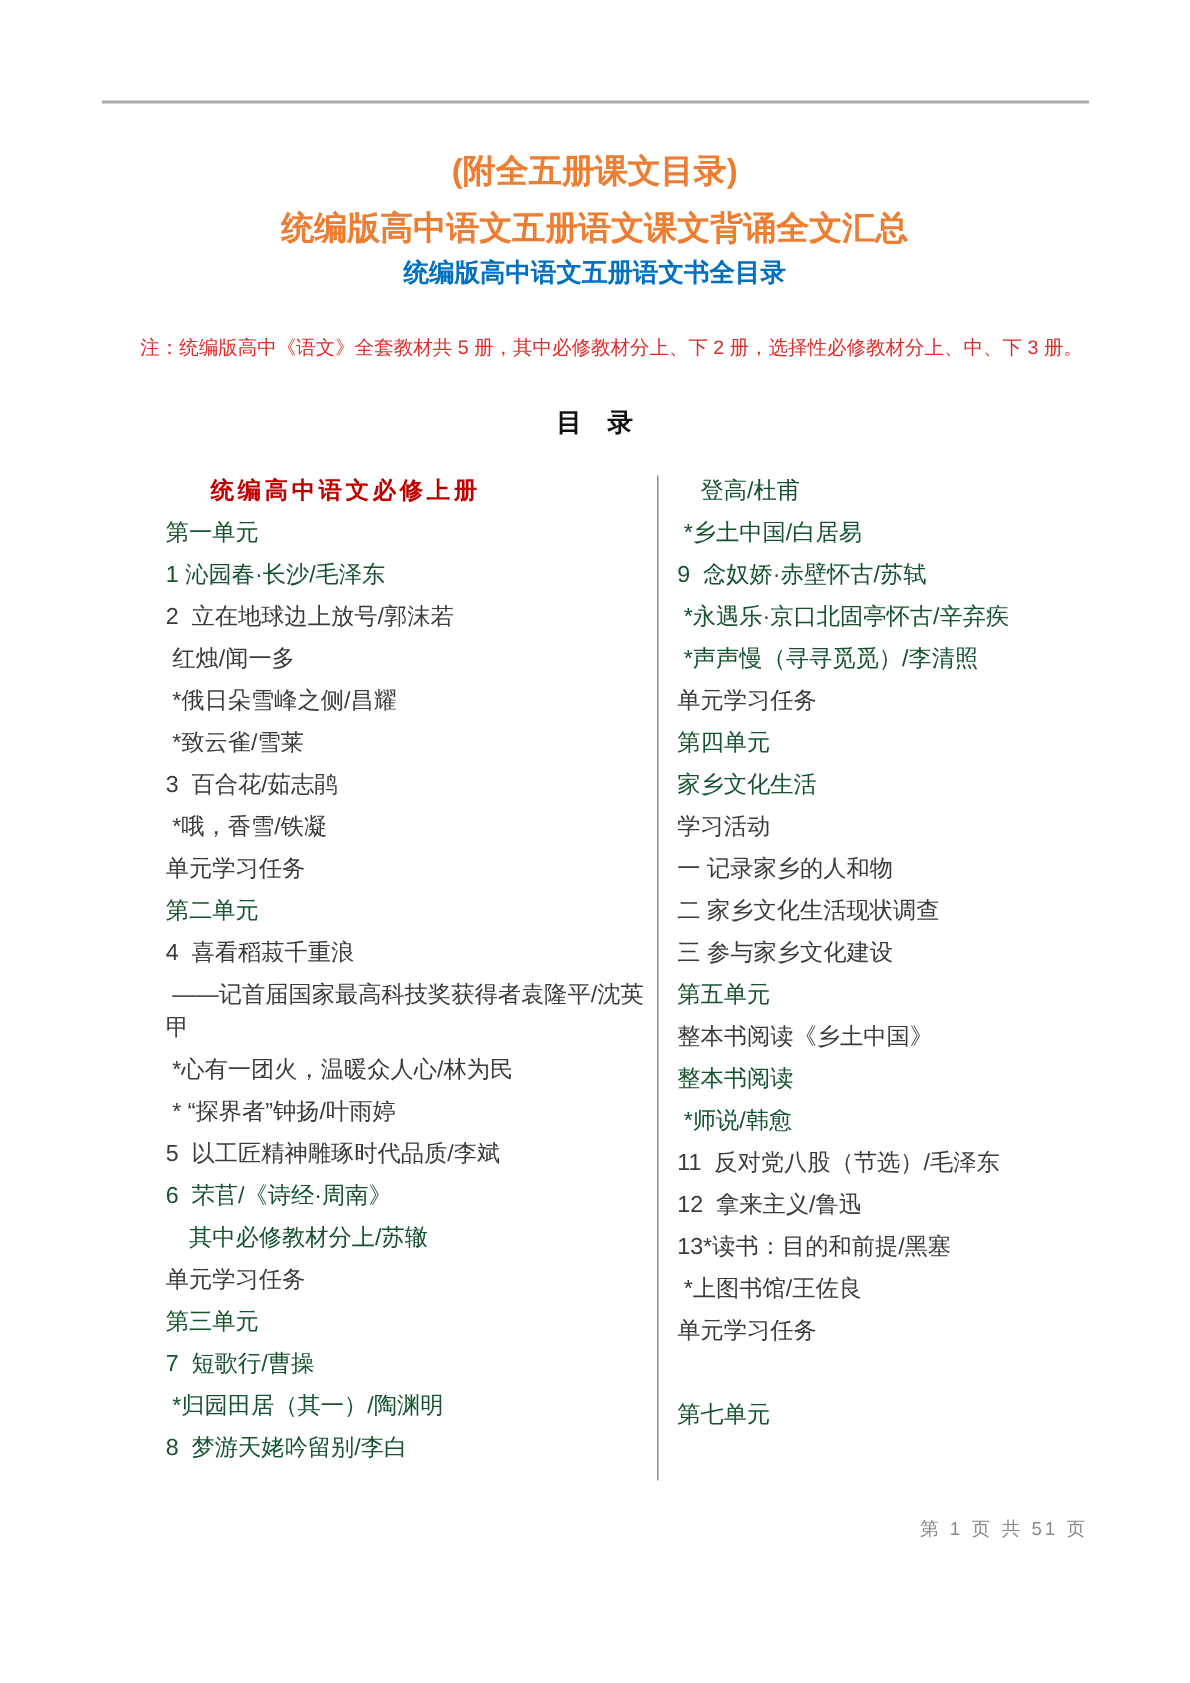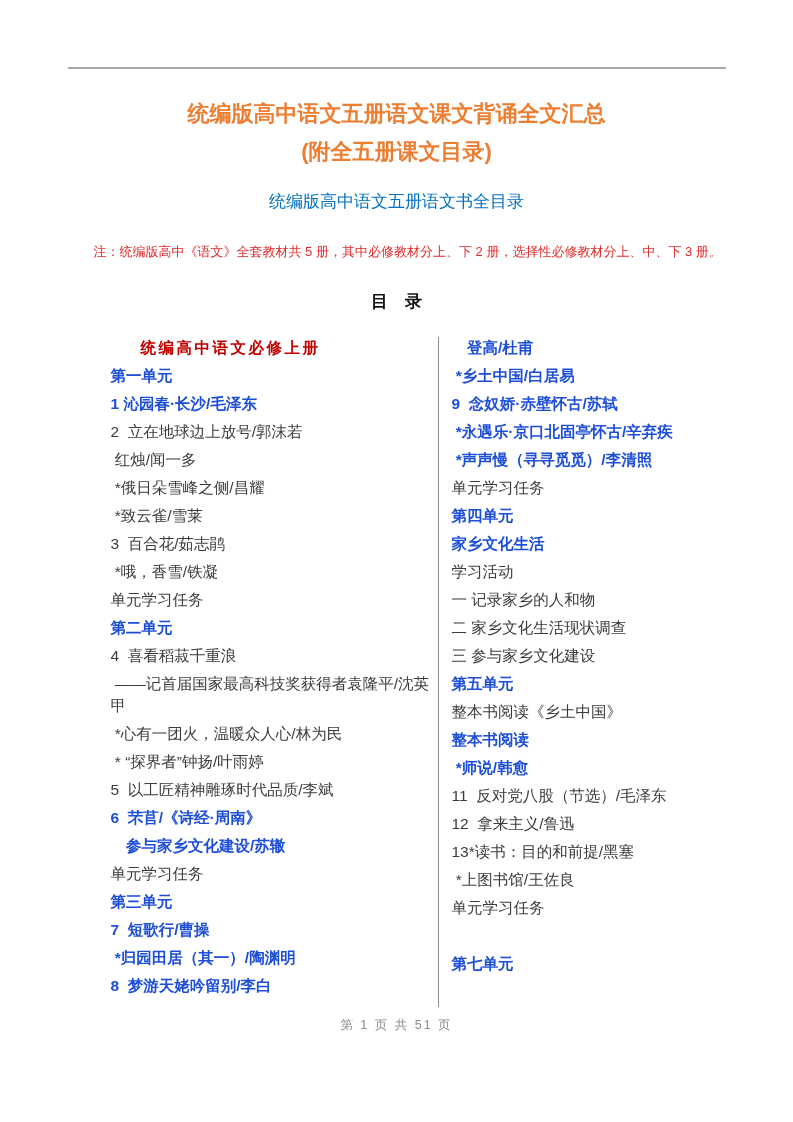--- a/index.html
+++ b/index.html
@@ -13,23 +13,22 @@
   }
   .content { width: 658px; margin: 0 auto; }
   .top-rule { height: 2px; background: #a9a9a9; margin-top: 67px; }
   .doc-title {
     margin-top: 26px;
     color: var(--title-orange, #ED7D31);
     font-size: 22px; font-weight: bold;
     text-align: center; line-height: 38px;
   }
   .doc-subtitle {
-    margin-top: 20px;
     color: var(--subtitle-blue, #0070C0);
-    font-size: 17px; font-weight: normal;
+    font-size: 17px; font-weight: bold;
     text-align: center; line-height: 22px;
   }
   .note {
     margin-top: 22px;
     color: var(--note-red, #E02B2B);
     font-size: 13px; line-height: 33px;
     text-indent: 2em; text-align: justify;
   }
   .toc-heading {
     margin-top: 22px;
@@ -42,45 +41,45 @@
     min-height: 670px;
     margin-left: 43px;
   }
   .col-left  { width: 327px; padding-right: 5px; }
   .col-divider { width: 1px; background: #8c8c8c; }
   .col-right { flex: 1; padding-left: 13px; }
   .toc-line {
     font-size: 15.5px; line-height: 22px; margin: 0 0 6px 0;
     color: #3b3b3b; white-space: pre-wrap;
   }
-  .toc-line.bold { font-weight: bold; color: #1d4ed8; }
+  .toc-line.bold { font-weight: normal; color: #14532d; }
   .toc-line.section {
     font-weight: bold;
     color: var(--section-red, #C00000);
     padding-left: 30px; letter-spacing: 2.5px;
   }
   .toc-line.blank { height: 22px; }
   .footer {
-    margin-top: 10px;
-    text-align: center;
+    margin-top: 24px;
+    text-align: right;
     color: #8a8a8a; font-size: 12.5px; letter-spacing: 2px;
     line-height: 16px;
   }
 </style>
 </head>
 <body>
 
 <div class="page">
   <div class="content">
 
     <div class="top-rule"></div>
 
     <div class="doc-title">
+      <div>(附全五册课文目录)</div>
       <div>统编版高中语文五册语文课文背诵全文汇总</div>
-      <div>(附全五册课文目录)</div>
     </div>
 
     <div class="doc-subtitle">统编版高中语文五册语文书全目录</div>
 
     <p class="note">注：统编版高中《语文》全套教材共 5 册，其中必修教材分上、下 2 册，选择性必修教材分上、中、下 3 册。</p>
 
     <div class="toc-heading">目　录</div>
 
     <div class="columns">
       <div class="col-left">
@@ -94,21 +93,21 @@
           <div class="toc-line regular">3  百合花/茹志鹃</div>
           <div class="toc-line regular"> *哦，香雪/铁凝</div>
           <div class="toc-line regular">单元学习任务</div>
           <div class="toc-line bold">第二单元</div>
           <div class="toc-line regular">4  喜看稻菽千重浪</div>
           <div class="toc-line regular"> ——记首届国家最高科技奖获得者袁隆平/沈英甲</div>
           <div class="toc-line regular"> *心有一团火，温暖众人心/林为民</div>
           <div class="toc-line regular"> * “探界者”钟扬/叶雨婷</div>
           <div class="toc-line regular">5  以工匠精神雕琢时代品质/李斌</div>
           <div class="toc-line bold">6  芣苢/《诗经·周南》</div>
-          <div class="toc-line bold">　参与家乡文化建设/苏辙</div>
+          <div class="toc-line bold">　其中必修教材分上/苏辙</div>
           <div class="toc-line regular">单元学习任务</div>
           <div class="toc-line bold">第三单元</div>
           <div class="toc-line bold">7  短歌行/曹操</div>
           <div class="toc-line bold"> *归园田居（其一）/陶渊明</div>
           <div class="toc-line bold">8  梦游天姥吟留别/李白</div>
         </div>
       <div class="col-divider"></div>
       <div class="col-right">
           <div class="toc-line bold">　登高/杜甫</div>
           <div class="toc-line bold"> *乡土中国/白居易</div>

